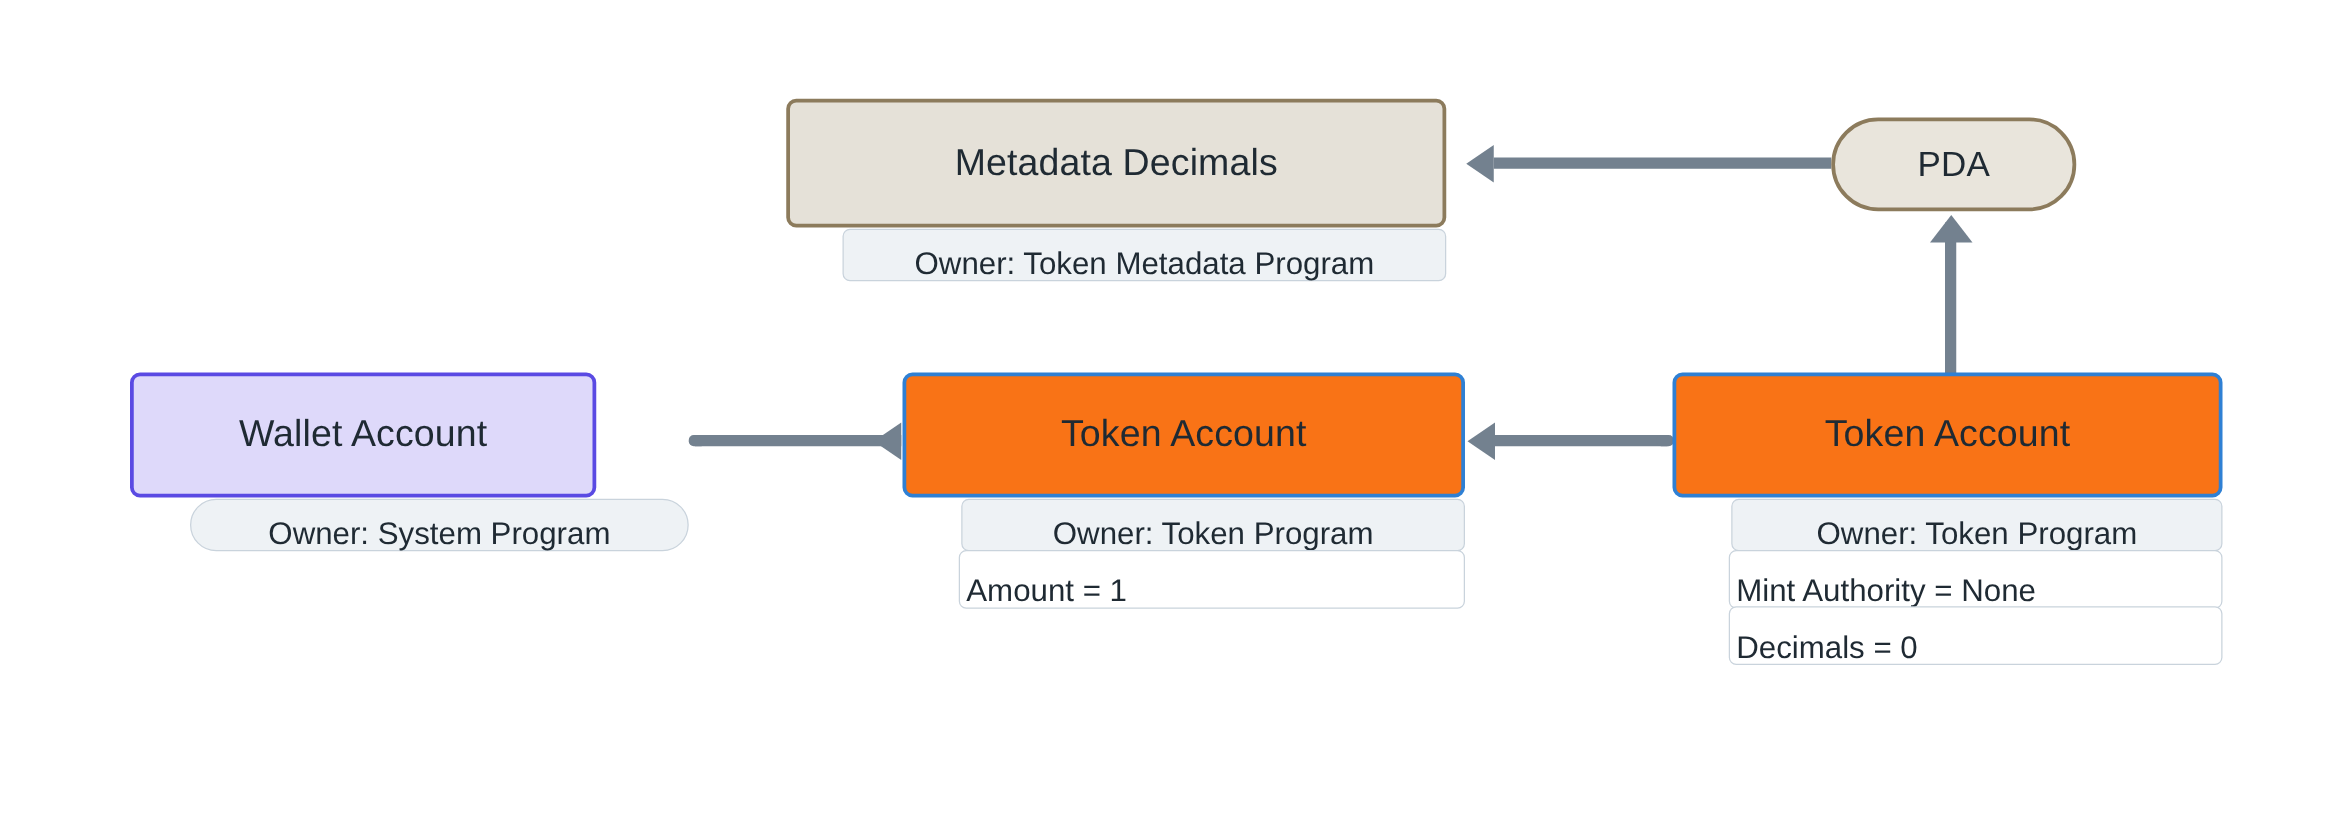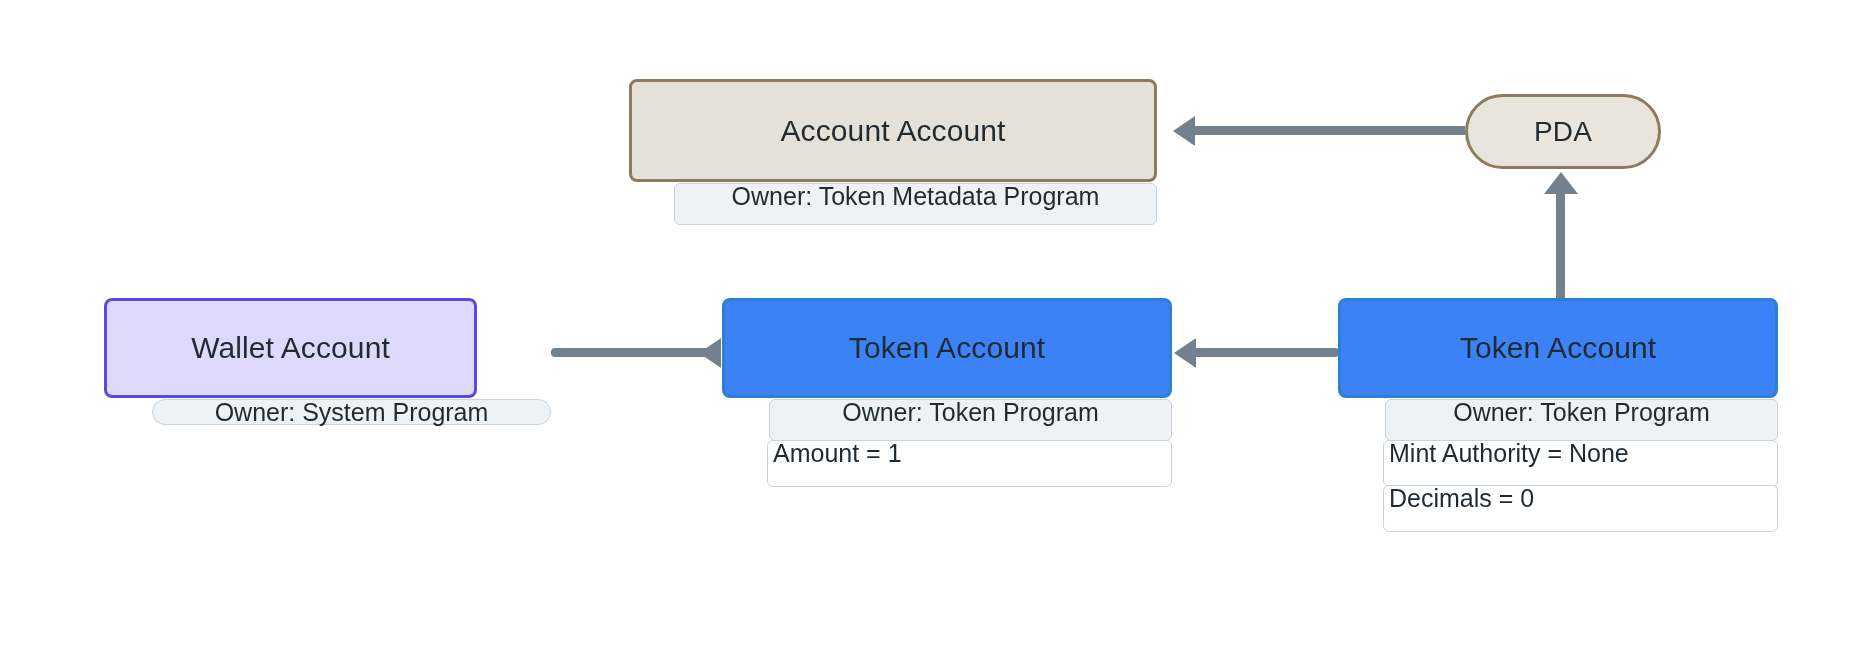--- a/index.html
+++ b/index.html
@@ -38,21 +38,21 @@
     align-items: center;
     justify-content: center;
     border-radius: 8px;
     font-size: 30px;
     color: #1f2a33;
     letter-spacing: .1px;
     line-height: 1;
     white-space: nowrap;
   }
   .node-box.blue {
-    background: #3b82f6;
+    background: #f97316;
     border: 3px solid #2f80d4;
   }
   .node-box.purple {
     background: #ded9fa;
     border: 3px solid #5a4ae3;
   }
   .node-box.tan {
     background: #e5e1d8;
     border: 3px solid #8c7b5c;
   }
@@ -70,21 +70,21 @@
     flex-direction: column;
   }
   .attr-row {
     box-sizing: border-box;
     border: 1.5px solid #c9d3dc;
     border-radius: 6px;
     font-size: 25px;
     color: #1f2a33;
     line-height: 1;
     display: flex;
-    align-items: flex-start;
+    align-items: flex-end;
     white-space: nowrap;
     background: #ffffff;
     margin-top: -1.5px;
   }
   .attr-row:first-child { margin-top: 0; }
   .attr-row.owner {
     background: #eef2f5;
     justify-content: center;
   }
   .attr-row.field {
@@ -134,42 +134,42 @@
     <div class="arrow-left" style="left:1174px; top:337.5px;"></div>
     <div class="edge-line" style="left:1194px; top:348px; width:140px; height:9px;"></div>
     <div class="line-cap" style="left:1325px; top:348px; width:14px; height:9px;"></div>
 
     <div class="edge-line" style="left:1556px; top:178px; width:9px; height:125px;"></div>
     <div class="arrow-up" style="left:1543.5px; top:172px;"></div>
   </div>
 
   <div class="node" style="left:629px; top:79px;">
     <div class="node-box tan" style="width:528px; height:103px;">
-      <span>Account Account</span>
+      <span>Metadata Decimals</span>
     </div>
   </div>
   <div class="attrs" style="left:674px; top:183px; width:483px;">
     <div class="attr-row owner" style="height:42px;">
       <span>Owner: Token Metadata Program</span>
     </div>
   </div>
 
   <div class="node" style="left:1465px; top:94px;">
     <div class="node-box stadium" style="width:196px; height:75px;">
       <span>PDA</span>
     </div>
   </div>
 
   <div class="node" style="left:104px; top:298px;">
     <div class="node-box purple" style="width:373px; height:100px;">
       <span>Wallet Account</span>
     </div>
   </div>
   <div class="attrs" style="left:152px; top:399px; width:399px;">
-    <div class="attr-row owner" style="height:26px;border-radius:21px;">
+    <div class="attr-row owner" style="height:42px;border-radius:21px;">
       <span>Owner: System Program</span>
     </div>
   </div>
 
   <div class="node" style="left:722px; top:298px;">
     <div class="node-box blue" style="width:450px; height:100px;">
       <span>Token Account</span>
     </div>
   </div>
   <div class="attrs" style="left:769px; top:399px; width:403px;">

